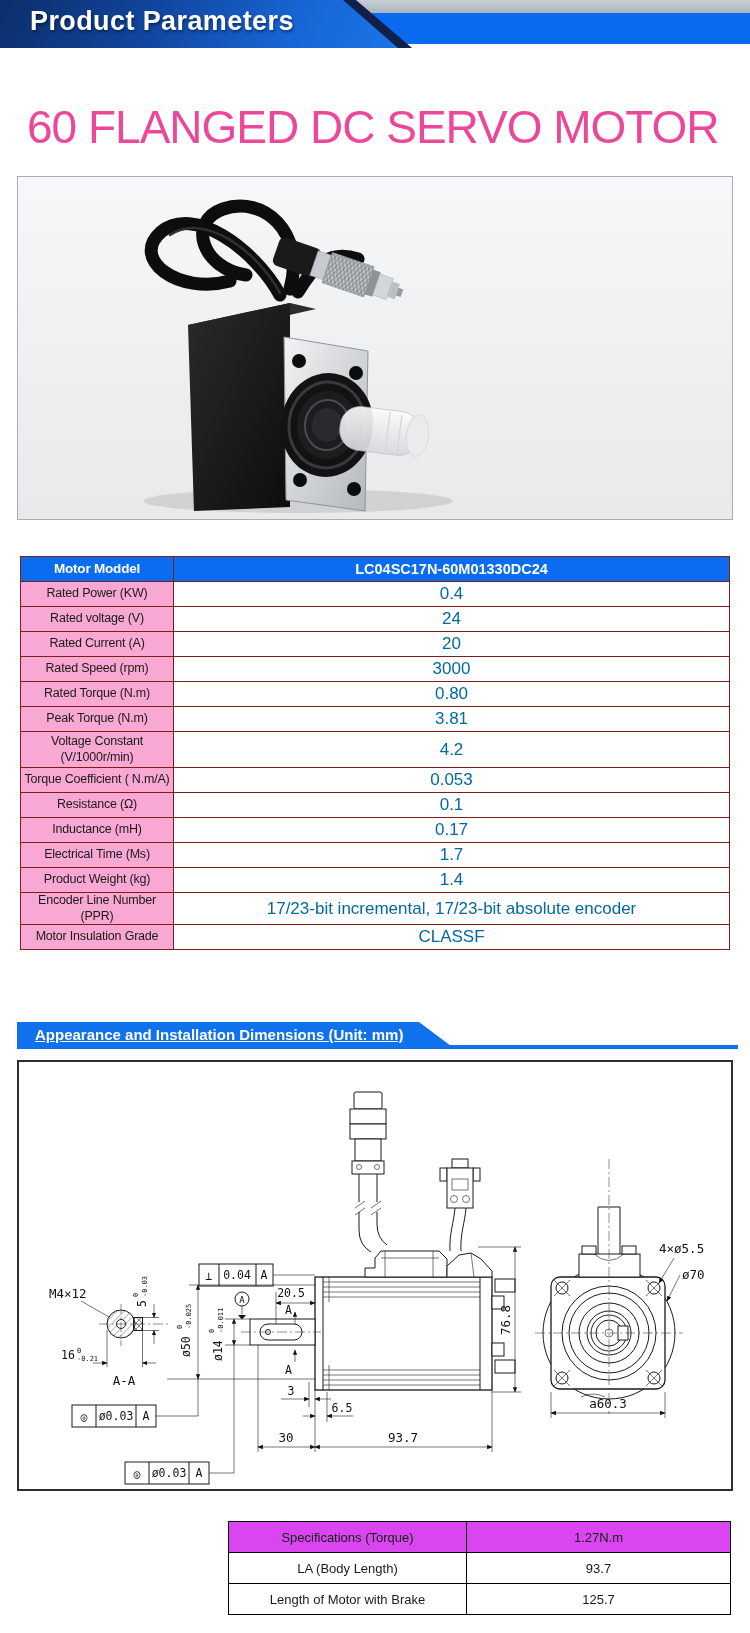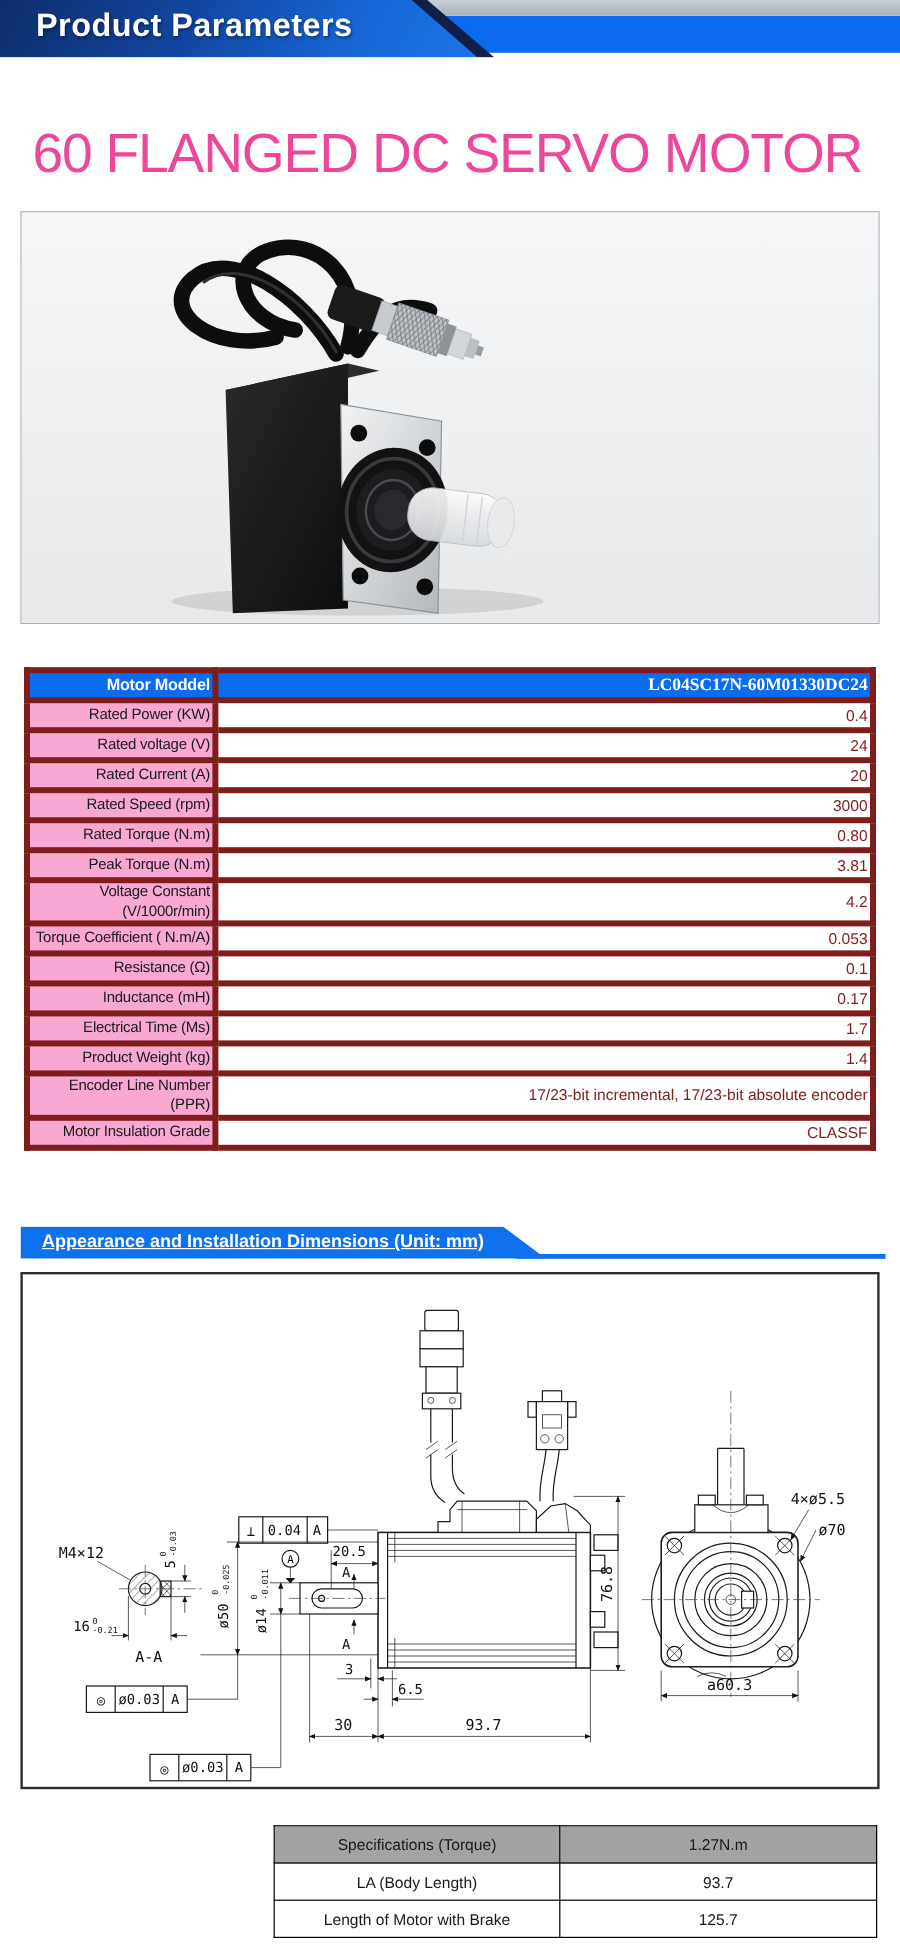--- a/index.html
+++ b/index.html
@@ -25,30 +25,30 @@
               color:#ec4899;letter-spacing:-1px;white-space:nowrap;}
 
   
   .photo-box{position:absolute;top:176px;left:17px;width:716px;height:344px;
              border:1px solid #a9aeb4;box-sizing:border-box;background:#fff;}
   .photo-box svg{display:block;}
 
   
   .spec{position:absolute;top:556px;left:20px;width:710px;border-collapse:collapse;
         table-layout:fixed;}
-  .spec td{border:5px solid #7f1d1d;text-align:right;vertical-align:middle;padding:0 2px;}
+  .spec td{border:1px solid #7f1d1d;text-align:center;vertical-align:middle;padding:0 2px;}
   .spec tr{height:25px;}
   .spec tr.tall{height:36px;}
   .spec .lbl{width:148px;background:#f9a8d4;font-size:12.5px;color:#1a1a1a;
              letter-spacing:-.2px;white-space:pre-line;line-height:1.25;}
-  .spec .val{font-size:13px;color:#7f1d1d;}
+  .spec .val{font-size:17px;color:#0369a1;}
   .spec tr.hrow{height:25px;}
   .spec tr.hrow td{background:#0a6cee;color:#fff;}
   .spec tr.hrow .lbl{background:#0a6cee;color:#fff;font-size:13.5px;font-weight:bold;}
-  .spec tr.hrow .val{font-size:14.5px;font-weight:bold;font-family:Liberation Serif, serif;}
+  .spec tr.hrow .val{font-size:14.5px;font-weight:bold;}
 
   
   .banner2{position:absolute;top:1022px;left:0;width:750px;height:27px;}
   .b2-main{position:absolute;left:17px;top:0;height:27px;width:440px;background:#0f72ec;
            clip-path:polygon(0 0,402px 0,438px 100%,0 100%);}
   .b2-strip{position:absolute;left:430px;right:12px;bottom:0;height:4px;background:#0f72ec;}
   .b2-title{position:absolute;left:35px;top:4px;font-size:15px;font-weight:bold;color:#fff;text-decoration:underline;}
 
   
   .dwg-box{position:absolute;top:1060px;left:17px;width:716px;height:431px;
@@ -63,21 +63,21 @@
   .cl{stroke:#444;stroke-width:.6;stroke-dasharray:10 3 2 3;fill:none;}
   .dtx{font-family:"DejaVu Sans Mono",monospace;font-size:11.5px;fill:#111;}
   .dtb{font-family:"DejaVu Sans Mono",monospace;font-size:12.5px;fill:#111;}
   .dts{font-family:"DejaVu Sans Mono",monospace;font-size:7px;fill:#111;}
 
   
   .btab{position:absolute;top:1521px;left:228px;width:503px;border-collapse:collapse;
         table-layout:fixed;}
   .btab td{border:1px solid #000;text-align:center;font-size:13px;color:#1a1a1a;height:28px;}
   .btab .lbl{width:235px;}
-  .btab tr.first td{background:#a3a3a3;}
+  .btab tr.first td{background:#d946ef;}
 </style>
 </head>
 <body>
 
 <div class="page">
 
   <div class="banner1">
     <div class="b1-band"></div>
     <div class="b1-gray"></div>
     <div class="b1-edge"></div>

